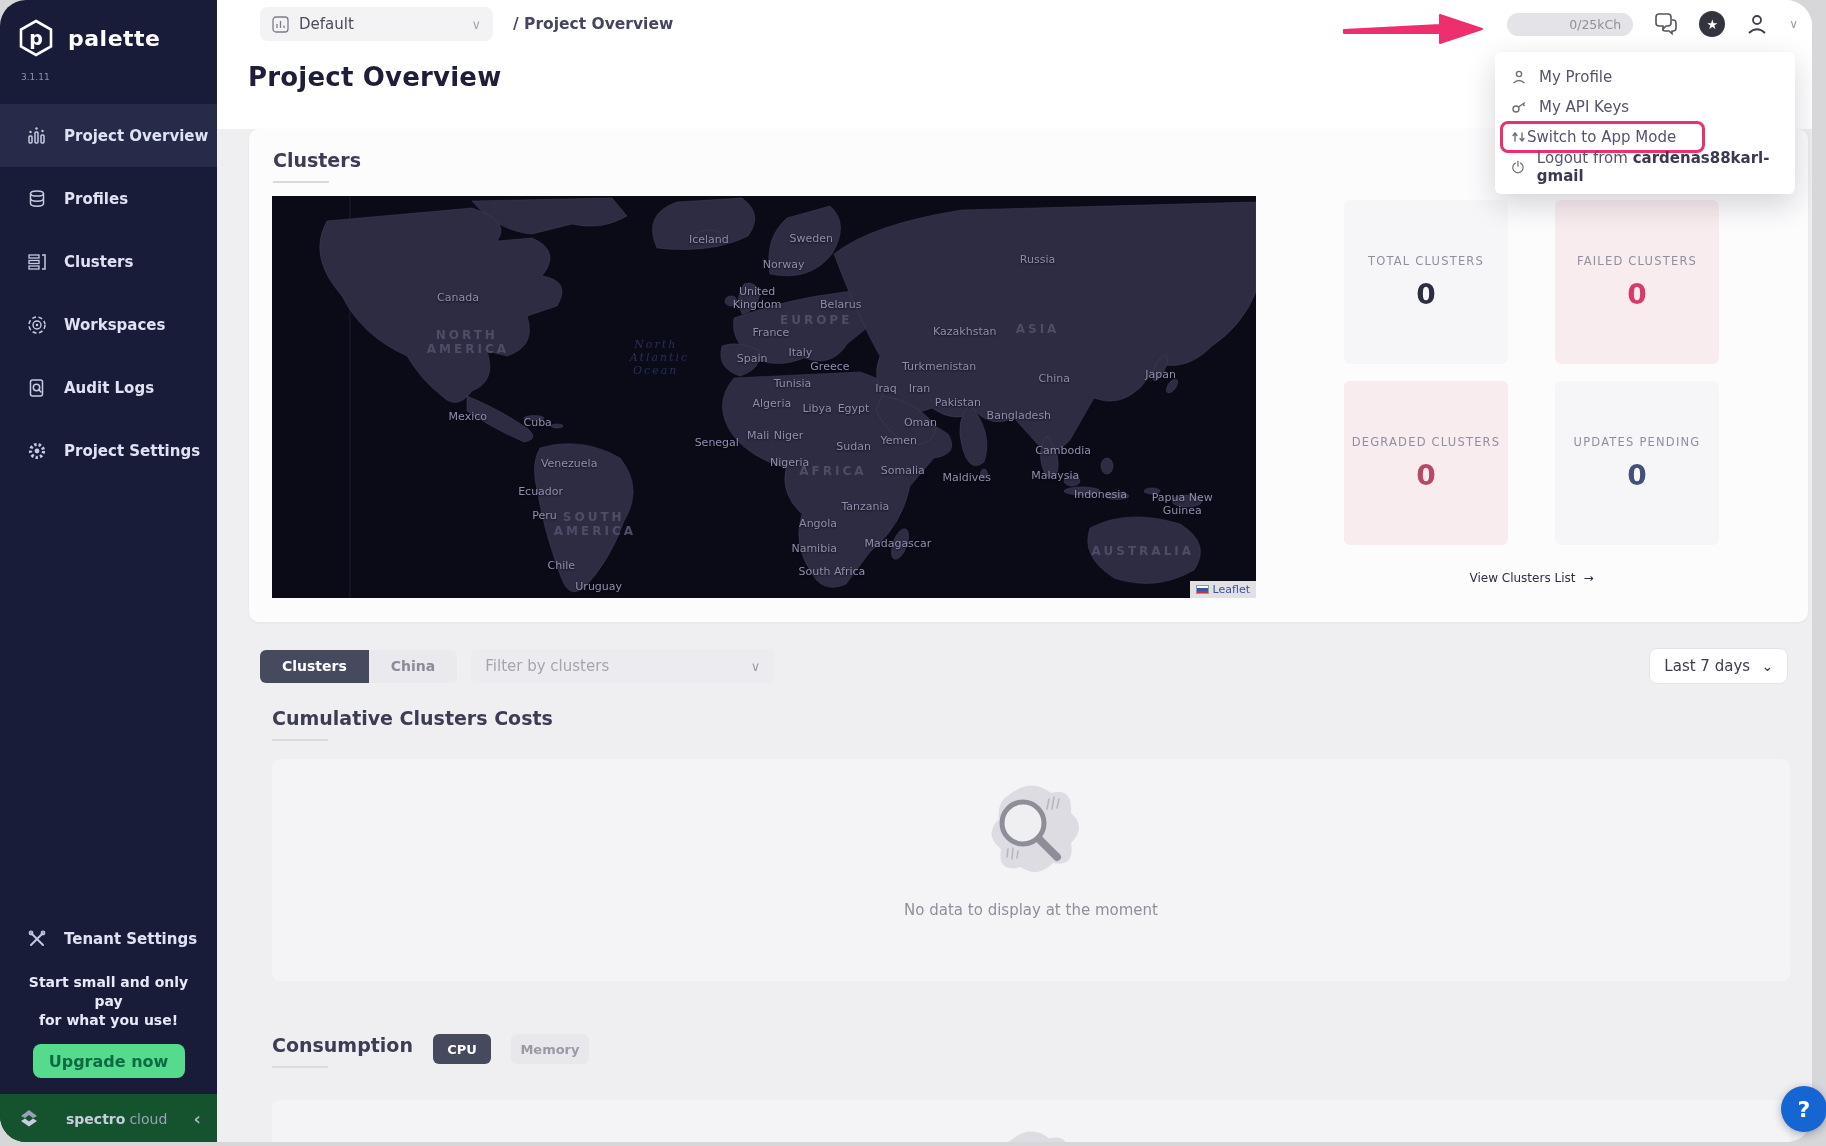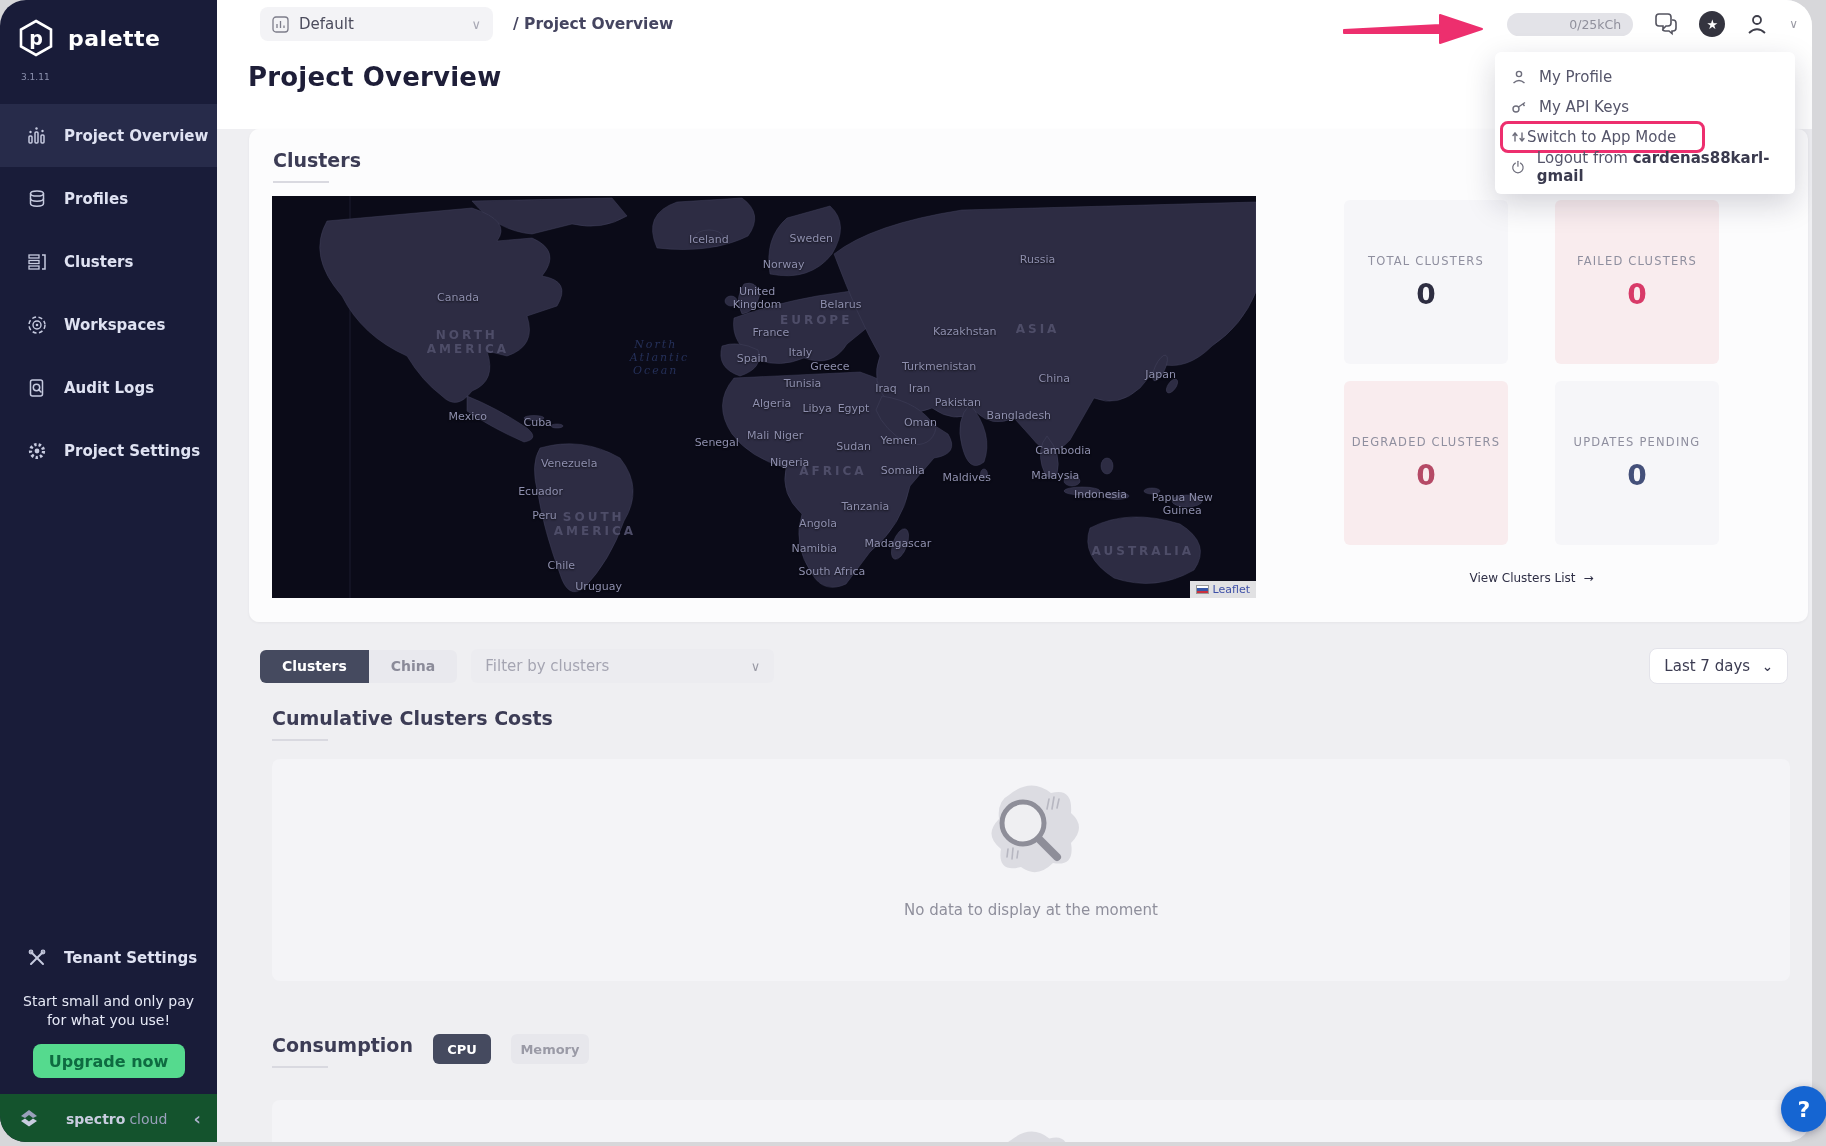--- a/index.html
+++ b/index.html
@@ -10,21 +10,21 @@
   .sidebar { position:absolute; left:0; top:0; width:217px; height:100%; background:#191c39; color:#e3e5f2; z-index:5; }
   .logo-row { display:flex; align-items:center; gap:12px; padding:18px 0 0 16px; }
   .logo-word { font-size:22px; font-weight:700; color:#ffffff; letter-spacing:.5px; }
   .version { font-size:9px; color:#8b90ad; padding:14px 0 0 21px; }
   .nav { margin-top:22px; }
   .nav-item { display:flex; align-items:center; gap:16px; height:63px; padding-left:26px; cursor:pointer; font-size:15px; font-weight:600; color:#dfe2f2; }
   .nav-item.active { background:#272b4a; }
   .nav-item svg { flex:0 0 auto; }
   .sidebar-bottom { position:absolute; bottom:48px; left:0; width:100%; }
   .tenant { height:52px; }
-  .promo { text-align:center; font-size:14px; font-weight:400; line-height:1.35; color:#e6e9f6; padding:8px 14px 0 14px; }
+  .promo { text-align:center; font-size:14px; font-weight:700; line-height:1.35; color:#e6e9f6; padding:8px 14px 0 14px; }
   .upgrade-btn { display:block; margin:14px auto 16px auto; width:152px; height:34px; border:none; border-radius:8px; background:#55da8e; color:#0e6b41; font-size:16px; font-weight:700; font-family:inherit; cursor:pointer; }
   .sidebar-footer { position:absolute; bottom:0; left:0; width:100%; height:48px; background:#14532d; display:flex; align-items:center; padding:0 16px; gap:24px; }
   .brand-bold { font-size:14px; font-weight:700; color:#c9cde0; }
   .brand-light { font-size:14px; color:#9aa0bb; margin-left:4px; }
   .collapse-chev { margin-left:auto; color:#aeb3cc; font-size:18px; font-weight:700; cursor:pointer; }
 
   
   .main { position:absolute; left:217px; top:0; right:0; bottom:0; }
   .topbar { height:48px; background:#ffffff; display:flex; align-items:center; padding:0 14px 0 43px; }
   .proj-select { width:233px; height:34px; background:#f3f3f6; border-radius:8px; display:flex; align-items:center; padding:0 12px; cursor:pointer; }
@@ -292,21 +292,21 @@
               <span class="ml ml-c" style="left: 49.3%; top: 25.4%; width: 62px;">United Kingdom</span>
               <span class="ml ml-c" style="left: 57.8%; top: 26.8%;">Belarus</span>
               <span class="ml ml-c" style="left: 50.7%; top: 33.8%;">France</span>
               <span class="ml ml-c" style="left: 70.4%; top: 33.5%;">Kazakhstan</span>
               <span class="ml ml-c" style="left: 48.8%; top: 40.2%;">Spain</span>
               <span class="ml ml-c" style="left: 53.7%; top: 38.8%;">Italy</span>
               <span class="ml ml-c" style="left: 56.7%; top: 42.3%;">Greece</span>
               <span class="ml ml-c" style="left: 67.8%; top: 42.3%;">Turkmenistan</span>
               <span class="ml ml-c" style="left: 79.5%; top: 45.2%;">China</span>
               <span class="ml ml-c" style="left: 90.3%; top: 44.3%;">Japan</span>
-              <span class="ml ml-c" style="left: 52.9%; top: 46.6%; margin-left: 10px;">Tunisia</span>
+              <span class="ml ml-c" style="left: 52.9%; top: 46.6%;">Tunisia</span>
               <span class="ml ml-c" style="left: 62.4%; top: 47.8%;">Iraq</span>
               <span class="ml ml-c" style="left: 65.8%; top: 47.8%;">Iran</span>
               <span class="ml ml-c" style="left: 50.8%; top: 51.6%;">Algeria</span>
               <span class="ml ml-c" style="left: 55.4%; top: 52.8%;">Libya</span>
               <span class="ml ml-c" style="left: 59.1%; top: 52.8%;">Egypt</span>
               <span class="ml ml-c" style="left: 69.7%; top: 51.3%;">Pakistan</span>
               <span class="ml ml-c" style="left: 65.9%; top: 56.2%;">Oman</span>
               <span class="ml ml-c" style="left: 19.9%; top: 54.8%;">Mexico</span>
               <span class="ml ml-c" style="left: 27%; top: 56.3%;">Cuba</span>
               <span class="ml ml-c" style="left: 75.9%; top: 54.5%;">Bangladesh</span>

